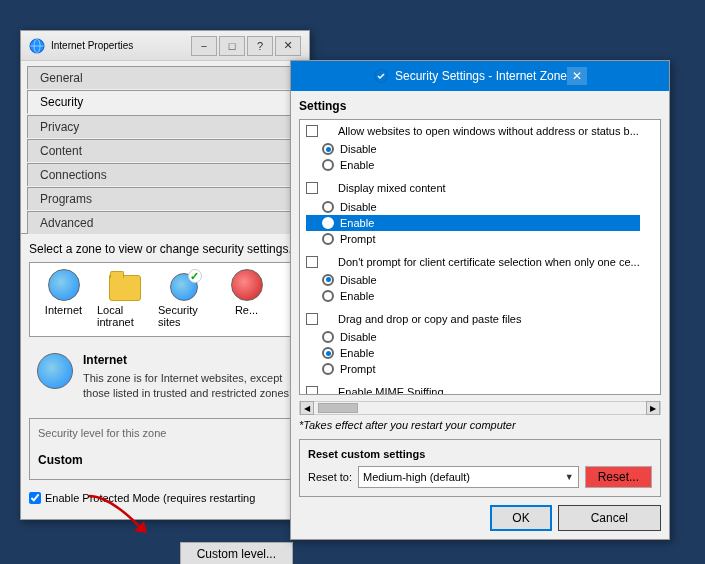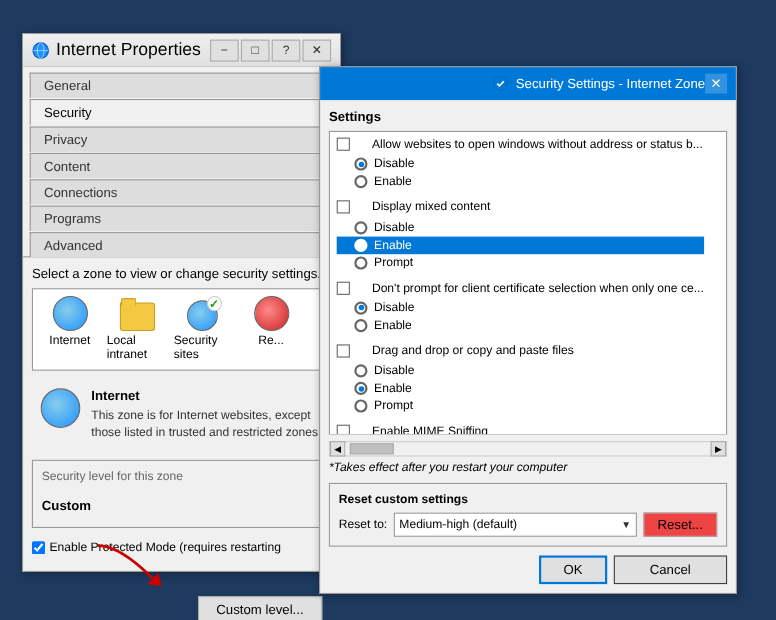--- a/index.html
+++ b/index.html
@@ -31,21 +31,21 @@
       height: 30px;
     }
 
     .window-title-left {
       display: flex;
       align-items: center;
       gap: 6px;
     }
 
     .window-title-text {
-      font-size: 16px;
+      font-size: 10px;
       color: #000;
     }
 
     .window-controls {
       display: flex;
       gap: 2px;
     }
 
     .win-btn {
       width: 26px;
@@ -285,21 +285,21 @@
       z-index: 10;
       background: #f0f0f0;
     }
 
     .dialog-title-bar {
       background: #0078d7;
       color: #fff;
       padding: 6px 8px;
       display: flex;
       align-items: center;
-      justify-content: flex-end;
+      justify-content: center;
       height: 30px;
     }
 
     .dialog-title-text {
       font-size: 12px;
     }
 
     .dialog-close-btn {
       width: 20px;
       height: 18px;

